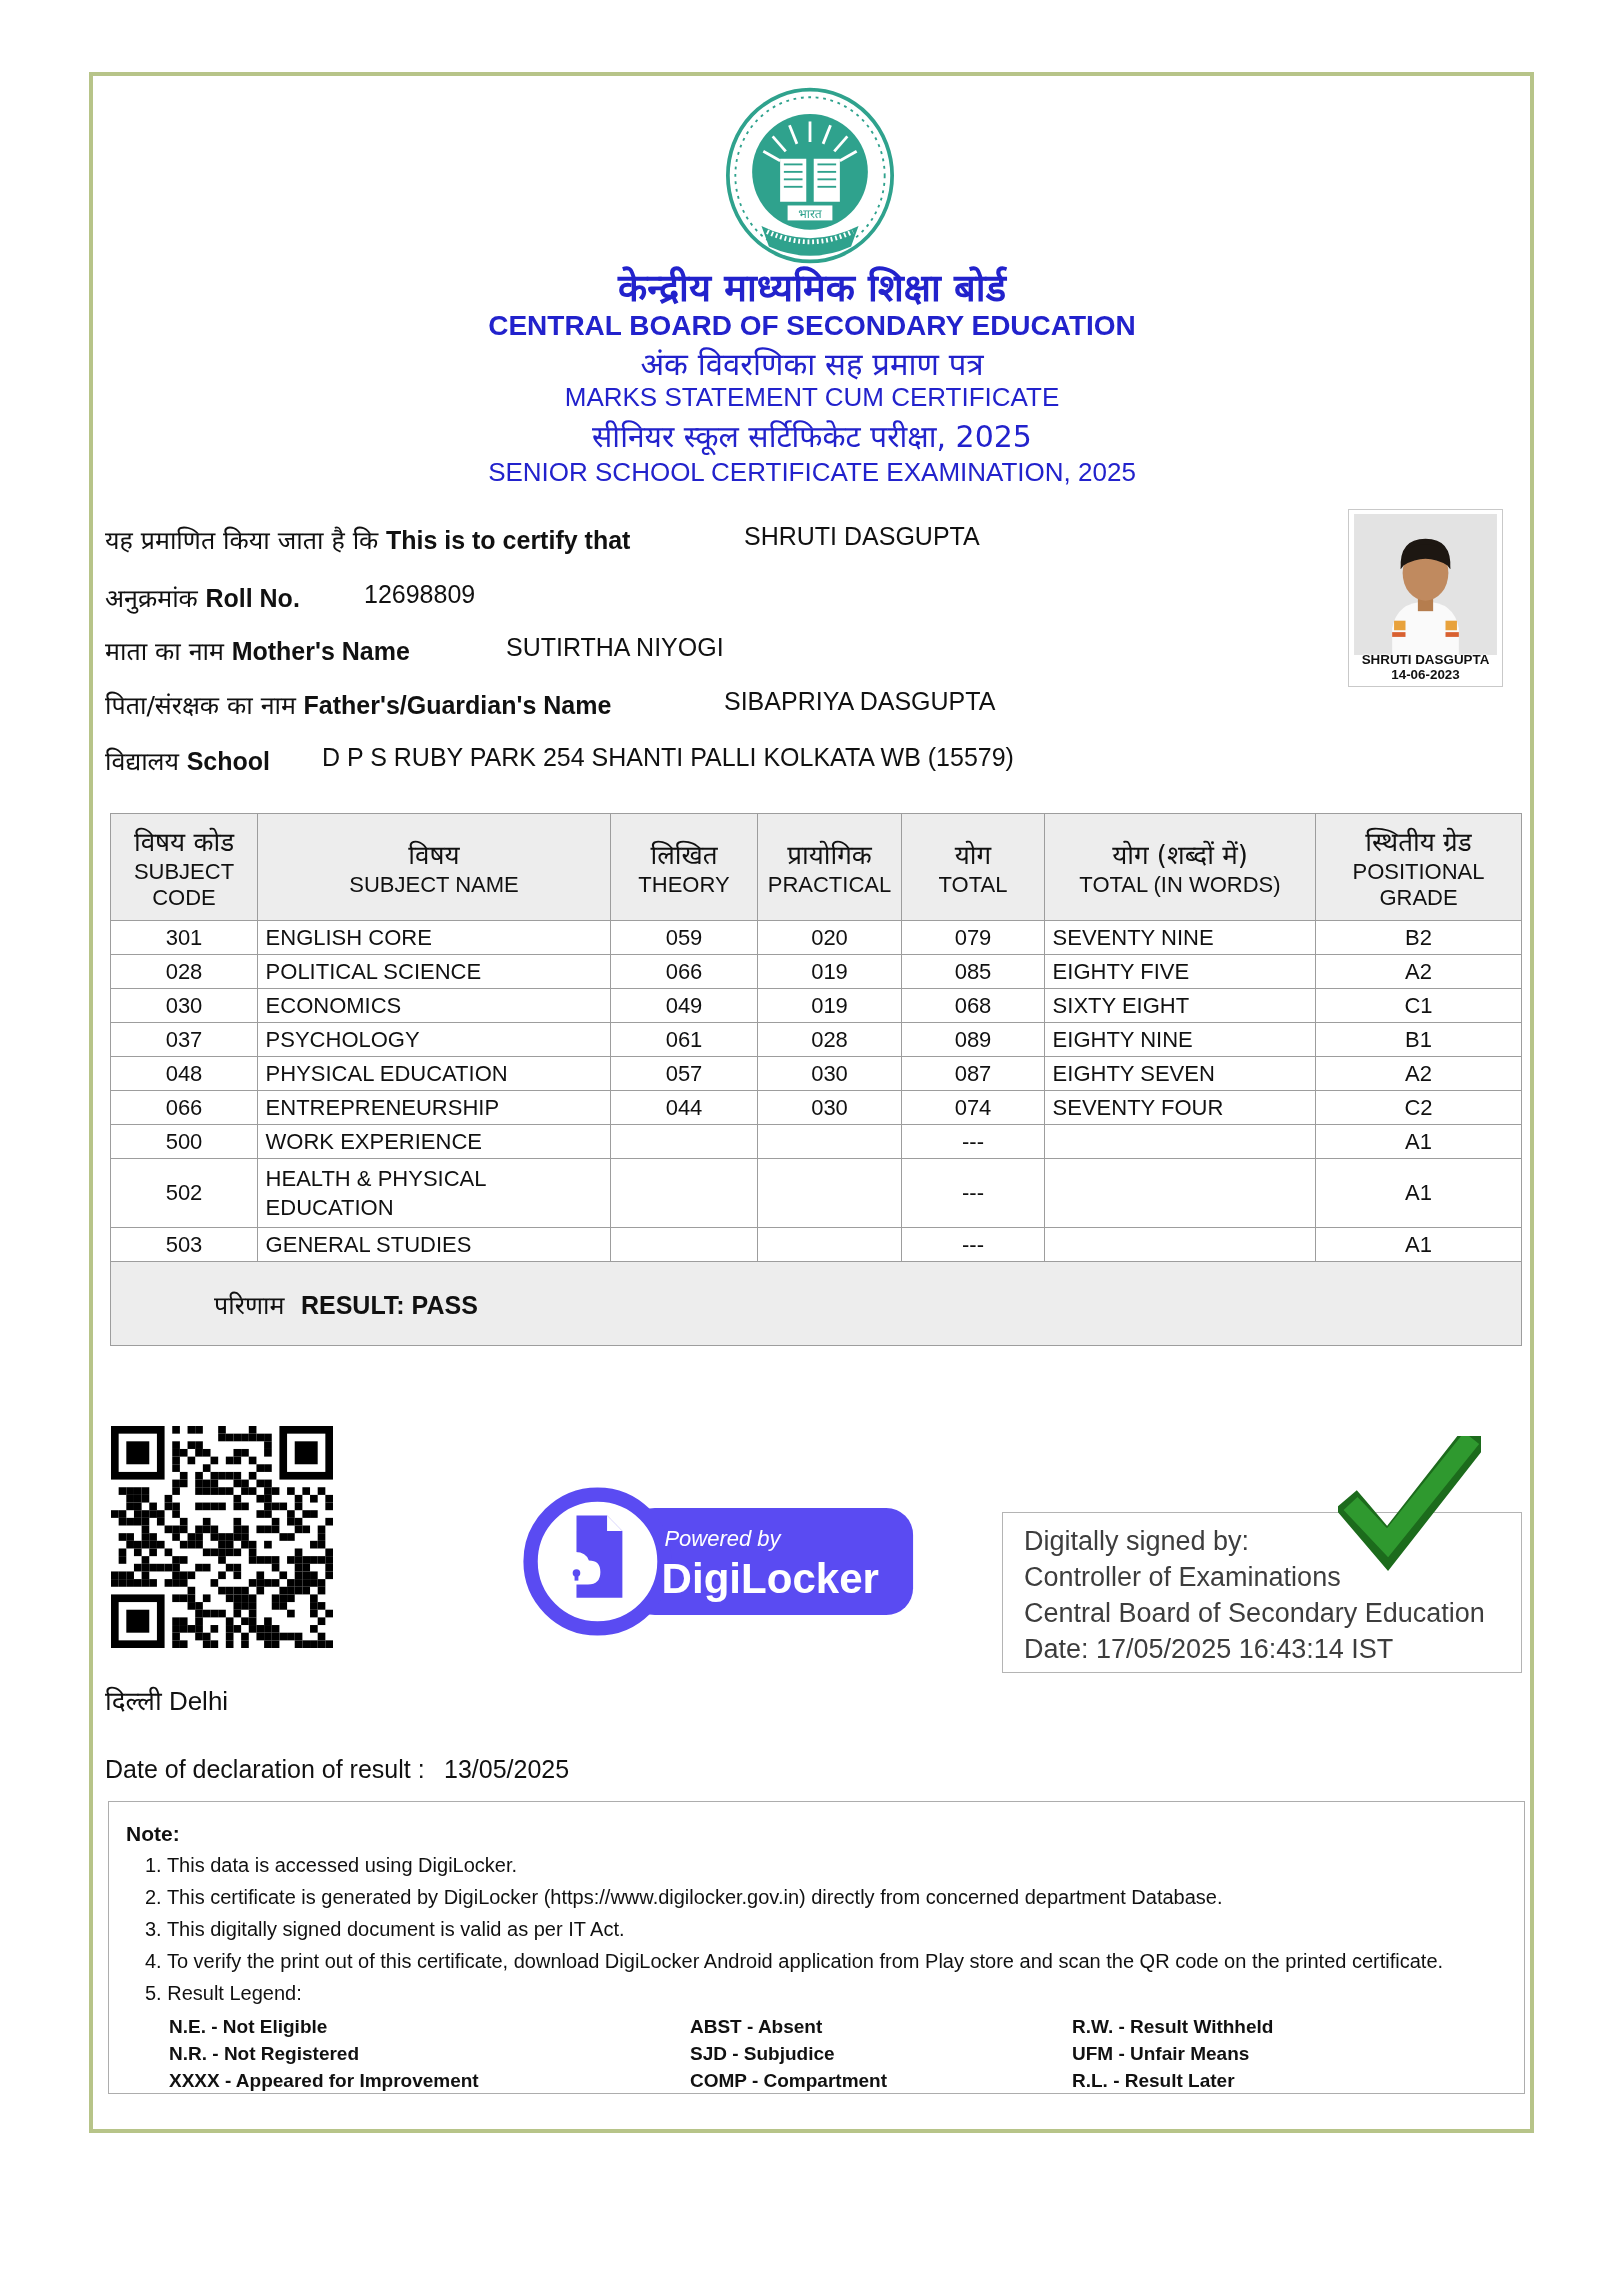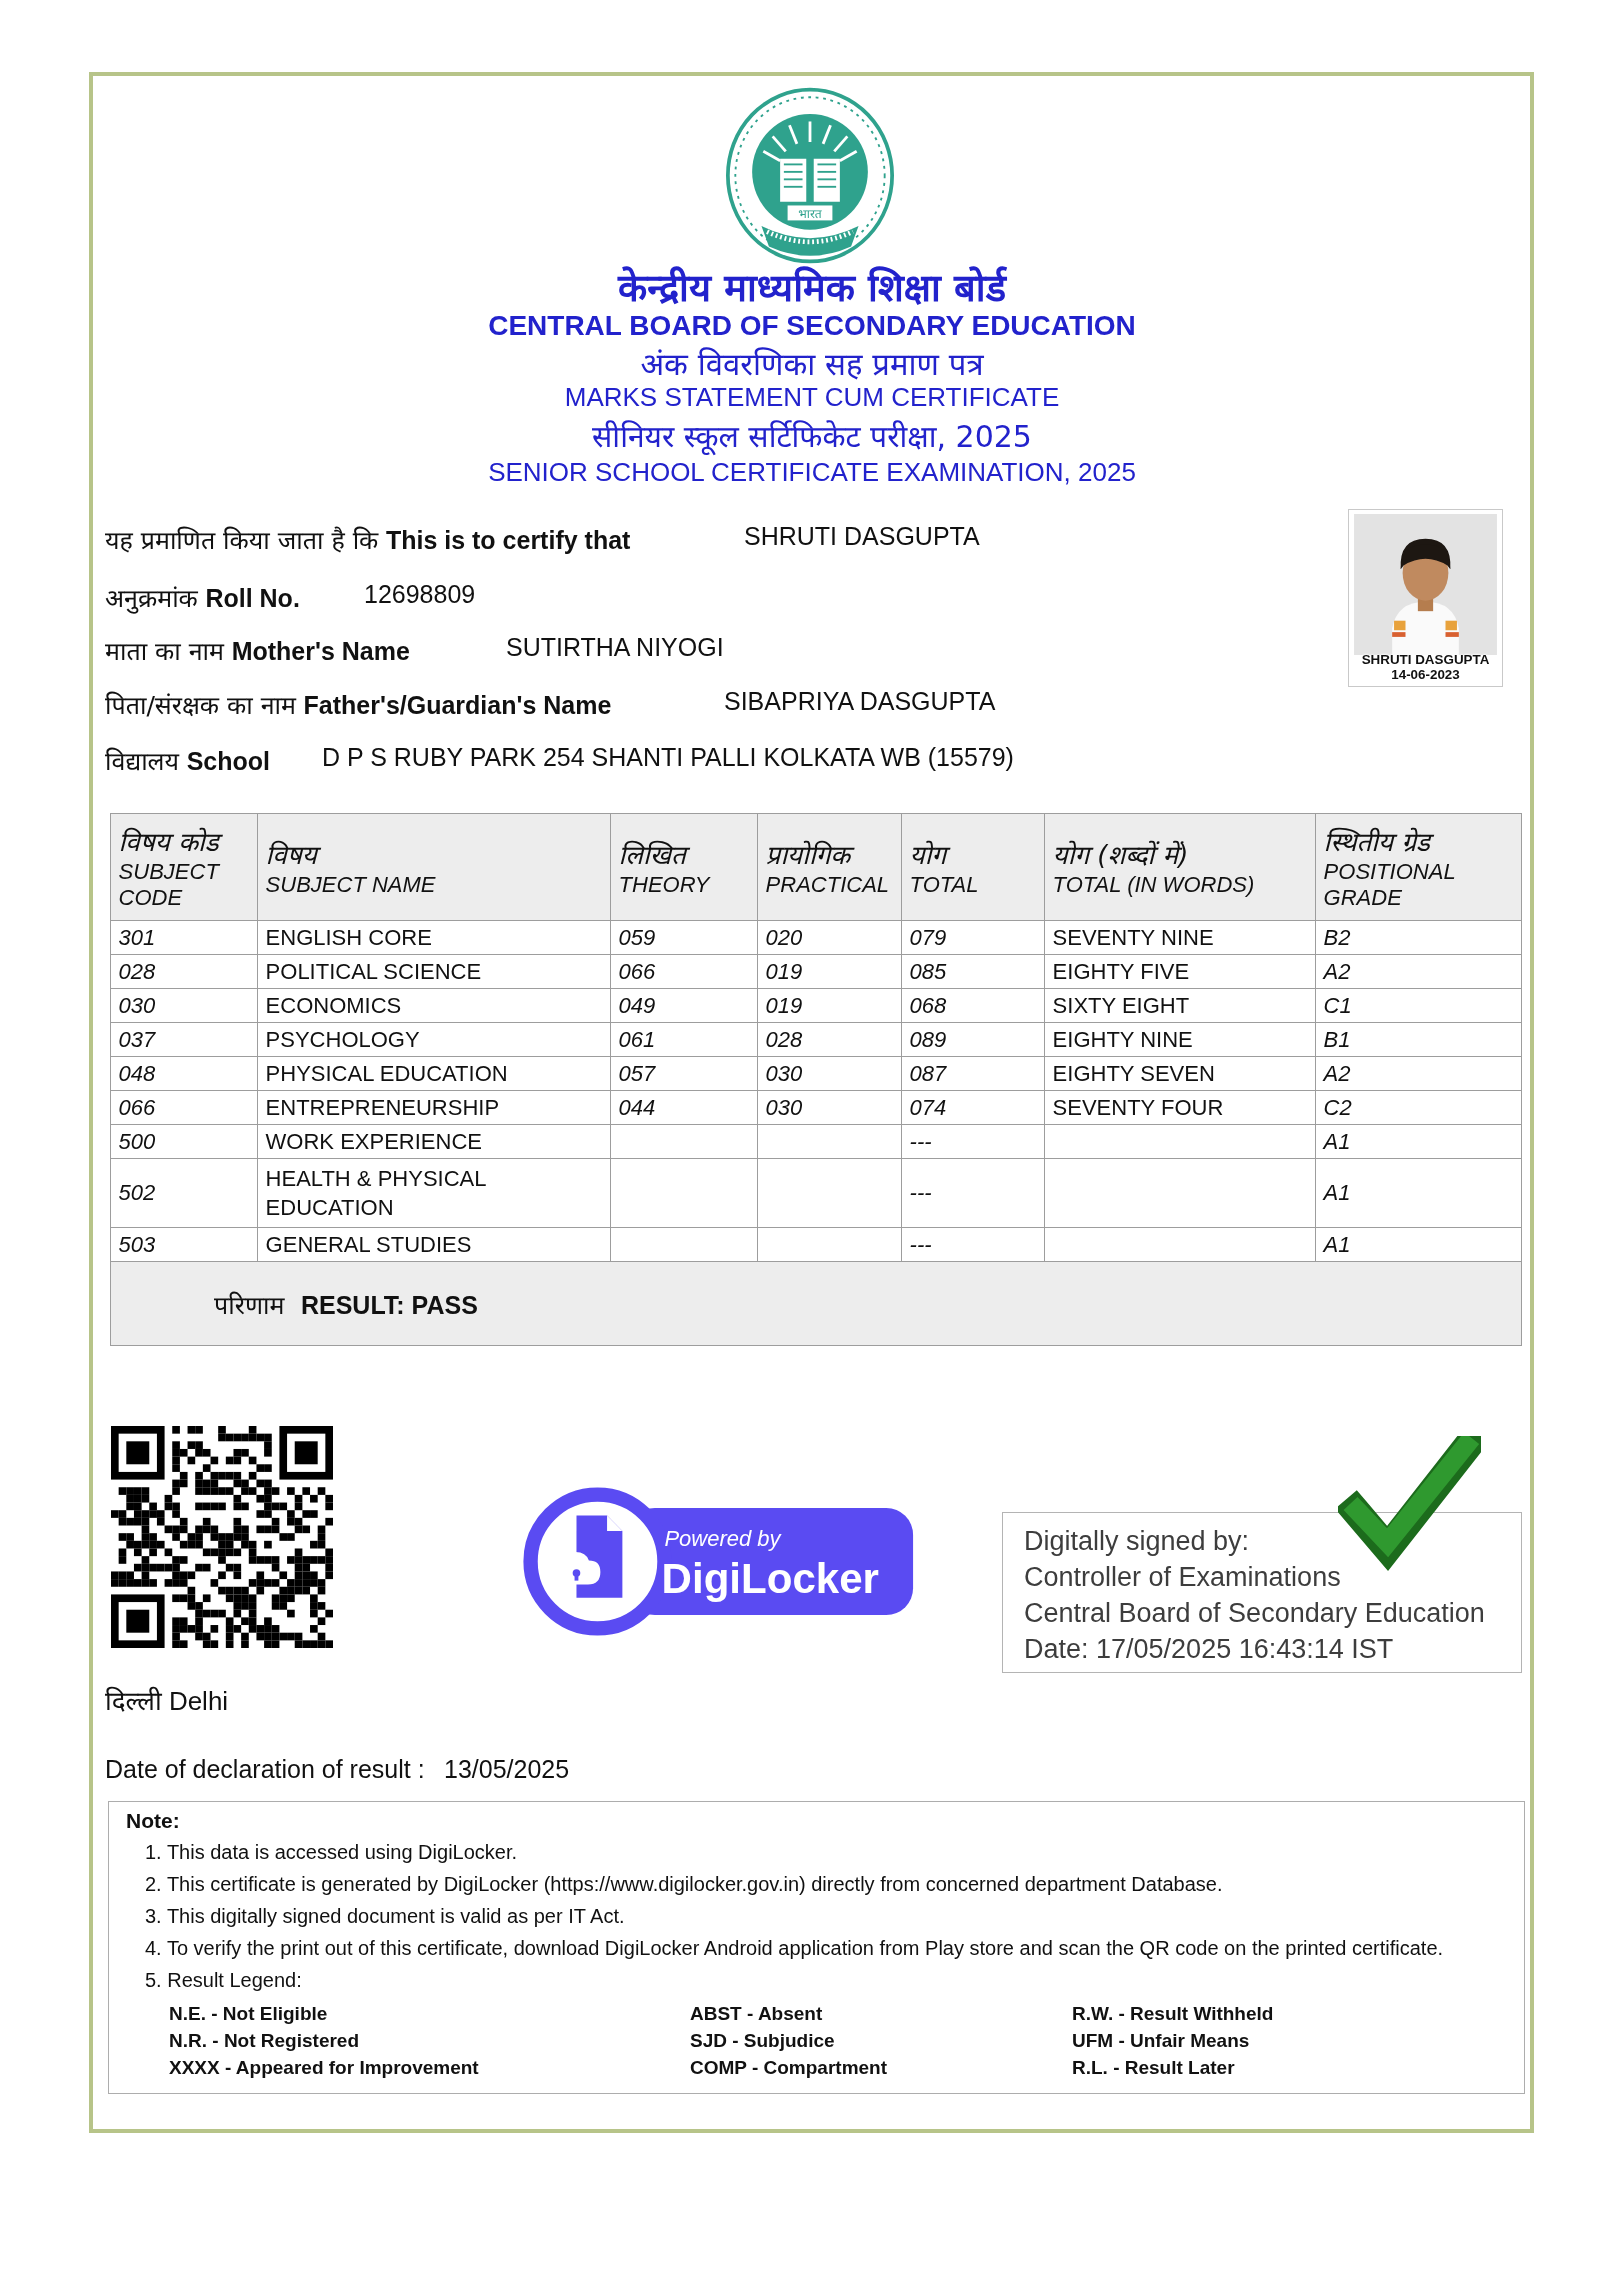--- a/index.html
+++ b/index.html
@@ -28,21 +28,21 @@
              font-weight:bold;line-height:15.3px;color:#111;
              text-shadow:0 0 2.9px #fff,0 0 2.9px #fff,0 0 1.9px #fff;}
   
   table.marks{position:absolute;left:110px;top:813px;width:1411px;border-collapse:collapse;
               table-layout:fixed;font-size:22px;}
   table.marks th,table.marks td{border:1px solid #9d9d9d;padding:0 7.6px;box-sizing:border-box;}
   table.marks th{background:#ededed;font-weight:normal;height:107px;vertical-align:middle;}
   table.marks th .hi{font-size:26px;display:block;}
   table.marks th .en{font-size:22px;display:block;}
   table.marks td{height:34px;}
-  td.c,th.c{text-align:left;font-style:italic;}
+  td.c,th.c{text-align:center;}
   td.l{text-align:left;padding-left:9.6px;}
   .wrapname span{display:inline-block;max-width:239px;line-height:29px;vertical-align:middle;}
   tr.result-row td{height:84px;background:#ededed;border:1px solid #9d9d9d;
                    font-size:25px;padding-left:103px;}
   tr.result-row .hi{margin-right:9.6px;}
   tr.result-row b{font-weight:bold;}
   
   .qr{position:absolute;left:111px;top:1426px;width:222px;height:222px;background:#fff;}
   
   .dlbadge{position:absolute;left:521px;top:1485px;}
@@ -50,21 +50,21 @@
   .sigbox{position:absolute;left:1002px;top:1512px;width:520px;height:161px;
           border:1px solid #b4b4b4;box-sizing:border-box;padding:9.6px 0 0 21px;
           font-size:27px;line-height:36px;color:#3d3d3d;background:#fff;}
   .checkmark{position:absolute;left:1338px;top:1436px;}
   
   .place{position:absolute;left:105px;top:1682px;font-size:26px;}
   .decl{position:absolute;left:105px;top:1755px;font-size:25px;width:860px;}
   .decl .val{position:absolute;left:339px;top:0;}
   
   .notebox{position:absolute;left:108px;top:1801px;width:1417px;height:293px;
-           border:1.9px solid #adadad;box-sizing:border-box;padding:3px 17px;font-size:20px;}
+           border:1.9px solid #adadad;box-sizing:border-box;padding:16px 17px;font-size:20px;}
   .notebox .nt{font-weight:bold;font-size:21px;line-height:31px;}
   .notebox .item{padding-left:19px;line-height:32px;}
   .notebox .item.outdent{padding-left:0;text-indent:19px;}
   .legend{margin:3.8px 0 0 43px;display:grid;grid-template-columns:521px 382px auto;
           font-size:19px;line-height:27px;font-weight:bold;}
 </style>
 </head>
 <body>
 
 <div class="page">

